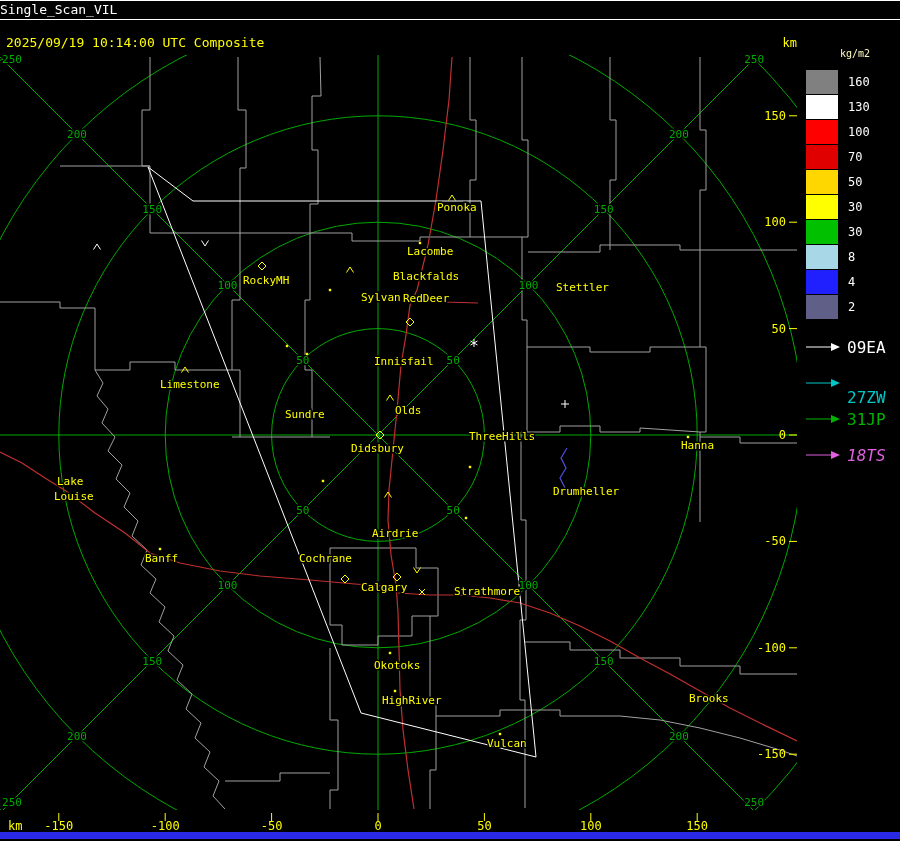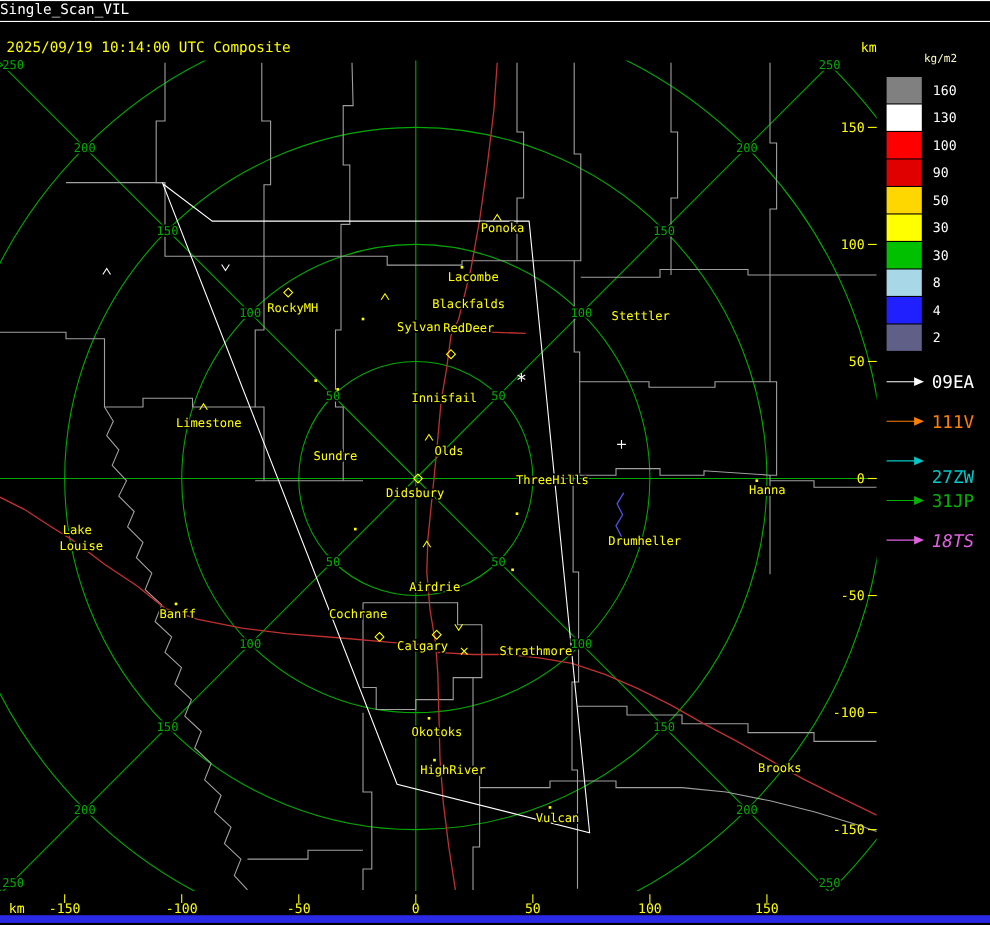--- a/index.html
+++ b/index.html
@@ -272,21 +272,21 @@
       <div class="scale-row">
         <span class="swatch" style="background: rgb(255, 255, 255);"></span>
         <span class="scale-val">130</span>
       </div>
       <div class="scale-row">
         <span class="swatch" style="background: rgb(255, 0, 0);"></span>
         <span class="scale-val">100</span>
       </div>
       <div class="scale-row">
         <span class="swatch" style="background: rgb(224, 0, 0);"></span>
-        <span class="scale-val">90</span>
+        <span class="scale-val">70</span>
       </div>
       <div class="scale-row">
         <span class="swatch" style="background: rgb(255, 215, 0);"></span>
         <span class="scale-val">50</span>
       </div>
       <div class="scale-row">
         <span class="swatch" style="background: rgb(255, 255, 0);"></span>
         <span class="scale-val">30</span>
       </div>
       <div class="scale-row">
@@ -309,27 +309,20 @@
   <div class="radar-rows" id="radar-legend">
       <div class="radar-row">
         <svg width="36" height="12">
           <line x1="1" y1="6" x2="27" y2="6" stroke="#FFFFFF" stroke-width="1"></line>
           <path d="M26,2 L35,6 L26,10 Z" fill="#FFFFFF"></path>
         </svg>
         <span class="radar-id" style="color: rgb(255, 255, 255);">09EA</span>
       </div>
       <div class="radar-row">
         <svg width="36" height="12">
-          <line x1="1" y1="6" x2="27" y2="6" stroke="#FF8000" stroke-width="1"></line>
-          <path d="M26,2 L35,6 L26,10 Z" fill="#FF8000"></path>
-        </svg>
-        <span class="radar-id" style="color: rgb(255, 128, 0);">111V</span>
-      </div>
-      <div class="radar-row">
-        <svg width="36" height="12">
           <line x1="1" y1="6" x2="27" y2="6" stroke="#00C8C8" stroke-width="1"></line>
           <path d="M26,2 L35,6 L26,10 Z" fill="#00C8C8"></path>
         </svg>
         <span class="radar-id" style="color: rgb(0, 200, 200); margin-top: 29px;">27ZW</span>
       </div>
       <div class="radar-row">
         <svg width="36" height="12">
           <line x1="1" y1="6" x2="27" y2="6" stroke="#00B400" stroke-width="1"></line>
           <path d="M26,2 L35,6 L26,10 Z" fill="#00B400"></path>
         </svg>

